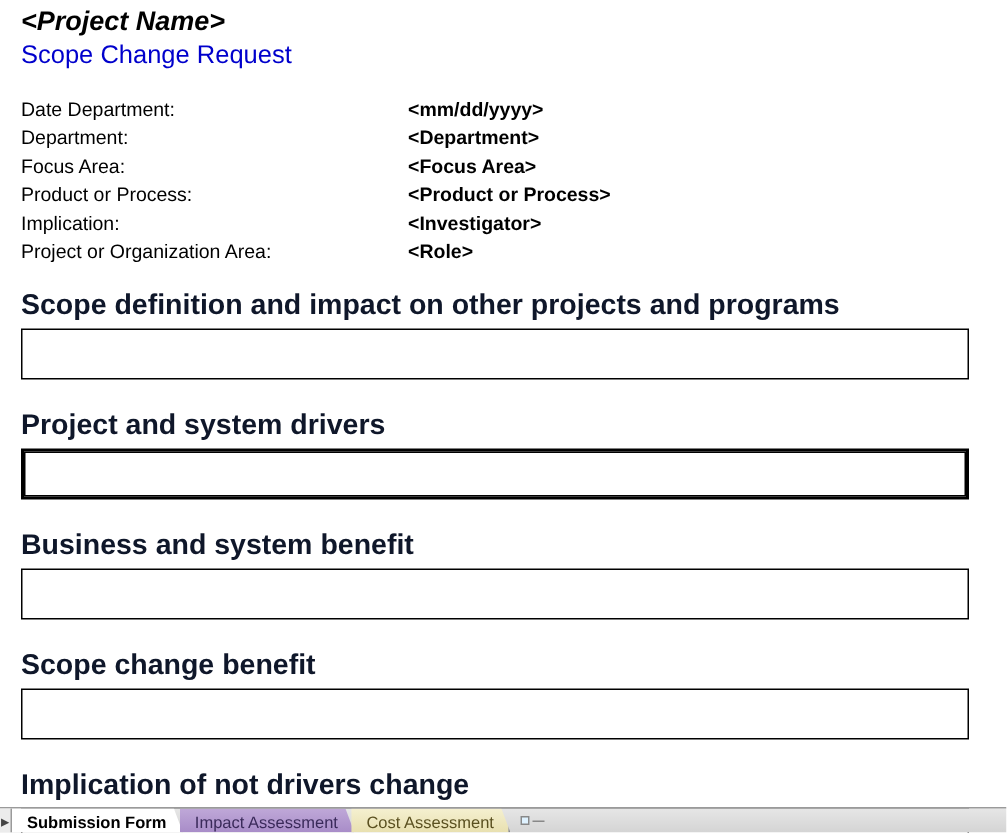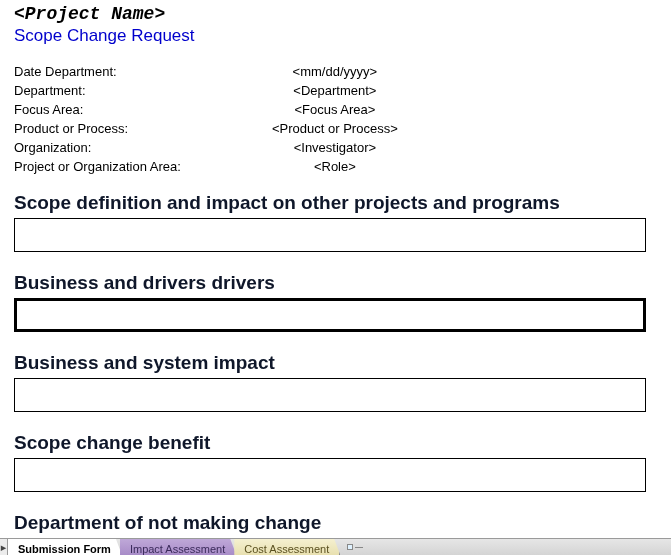--- a/index.html
+++ b/index.html
@@ -16,21 +16,20 @@
   }
   .page {
     padding: 4px 14px 0 14px;
   }
   .project-name {
     font-size: 18px;
     font-weight: bold;
     font-style: italic;
     color: #000000;
     margin: 0 0 2px 0;
-    font-family: Liberation Mono, monospace;
   }
   .subtitle {
     font-size: 17px;
     font-weight: normal;
     color: #0000cc;
     margin: 0 0 16px 0;
   }
   .meta-table {
     border-collapse: collapse;
     margin-bottom: 16px;
@@ -38,22 +37,21 @@
   .meta-table td {
     padding: 1px 0;
     vertical-align: top;
     font-size: 13px;
     line-height: 17px;
   }
   .meta-label {
     width: 258px;
   }
   .meta-value {
-    font-weight: normal;
-    text-align: center;
+    font-weight: bold;
   }
   .section-heading {
     color: #0f172a;
     font-weight: bold;
     font-size: 19px;
     margin: 15px 0 4px 0;
   }
   .inputbox {
     border: 1px solid #000000;
     height: 34px;
@@ -145,43 +143,43 @@
     </tr>
     <tr>
       <td class="meta-label">Focus Area:</td>
       <td class="meta-value">&lt;Focus Area&gt;</td>
     </tr>
     <tr>
       <td class="meta-label">Product or Process:</td>
       <td class="meta-value">&lt;Product or Process&gt;</td>
     </tr>
     <tr>
-      <td class="meta-label">Organization:</td>
+      <td class="meta-label">Implication:</td>
       <td class="meta-value">&lt;Investigator&gt;</td>
     </tr>
     <tr>
       <td class="meta-label">Project or Organization Area:</td>
       <td class="meta-value">&lt;Role&gt;</td>
     </tr>
   </tbody>
     </table>
 
   <div class="section-heading">Scope definition and impact on other projects and programs</div>
   <div class="inputbox"></div>
 
-  <div class="section-heading">Business and drivers drivers</div>
+  <div class="section-heading">Project and system drivers</div>
   <div class="inputbox dbl"></div>
 
-  <div class="section-heading">Business and system impact</div>
+  <div class="section-heading">Business and system benefit</div>
   <div class="inputbox"></div>
 
   <div class="section-heading">Scope change benefit</div>
   <div class="inputbox"></div>
 
-  <div class="section-heading">Department of not making change</div>
+  <div class="section-heading">Implication of not drivers change</div>
   <div class="inputbox"></div>
 
 </div>
 
 <div class="tabstrip">
   <div class="tabnav">
     <span>▸</span>
   </div>
   <div class="tab active">
     <span>Submission Form</span>

